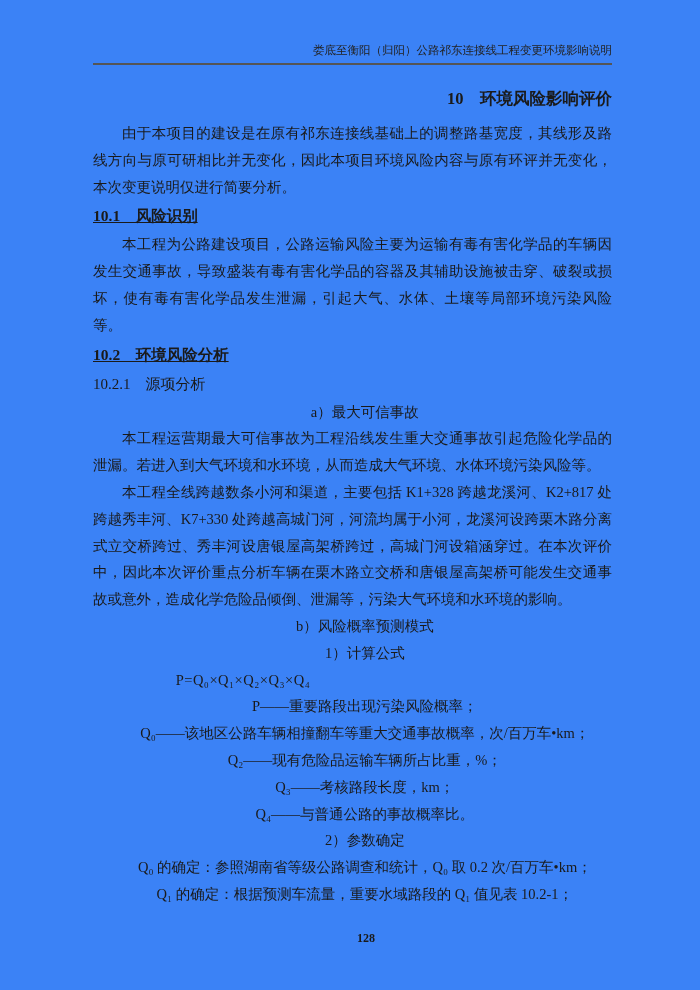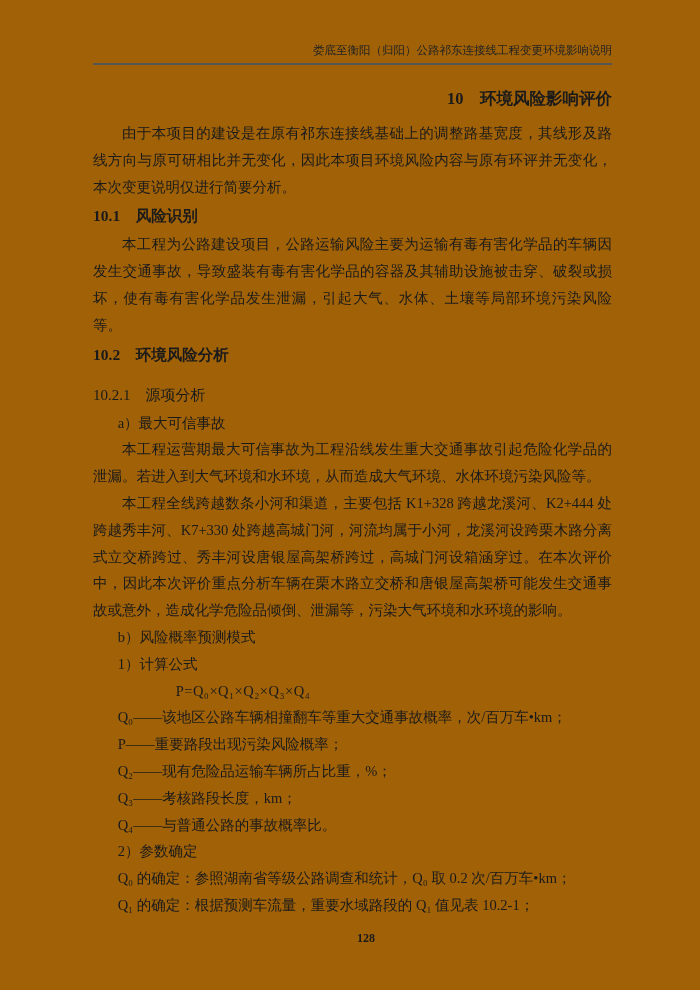--- a/index.html
+++ b/index.html
@@ -4,21 +4,21 @@
 <style>
   html, body {
     margin: 0;
     padding: 0;
     background: #ffffff;
   }
   .page {
     position: relative;
     width: 700px;
     height: 990px;
-    background: #a16207;
+    background: #3b82f6;
     box-sizing: border-box;
     padding: 42px 88px 0 93px;
     font-family: "Liberation Serif", "DejaVu Serif", serif;
     color: #1a1a1a;
     overflow: hidden;
   }
   .running-header {
     text-align: right;
     font-size: 11.5px;
     line-height: 16px;
@@ -41,33 +41,34 @@
     line-height: 28px;
     margin: 20px 0 7px 0;
     text-align: right;
   }
   .blk.h2 {
     font-size: 15.5px;
     font-weight: bold;
     line-height: 27px;
     margin: 2px 0 2px 0;
     text-align: left;
+    text-decoration: underline;
   }
   .blk.h3 {
     font-size: 15px;
     line-height: 27px;
-    margin: 14px 0 1px 0;
+    margin: 3px 0 1px 0;
     text-align: left;
   }
   .blk.para {
     text-indent: 2em;
   }
   .blk.sub {
     text-indent: 1.7em;
-    text-align: left;
+    text-align: center;
   }
   .blk.formula {
     margin-left: 5.7em;
     text-align: left;
     letter-spacing: 0.5px;
   }
   .footer {
     position: absolute;
     bottom: 44px;
     left: 16px;
@@ -88,26 +89,26 @@
 
   <div class="doc-body">
       <div class="blk h1">10　环境风险影响评价</div>
       <div class="blk para">由于本项目的建设是在原有祁东连接线基础上的调整路基宽度，其线形及路线方向与原可研相比并无变化，因此本项目环境风险内容与原有环评并无变化，本次变更说明仅进行简要分析。</div>
       <div class="blk h2">10.1　风险识别</div>
       <div class="blk para">本工程为公路建设项目，公路运输风险主要为运输有毒有害化学品的车辆因发生交通事故，导致盛装有毒有害化学品的容器及其辅助设施被击穿、破裂或损坏，使有毒有害化学品发生泄漏，引起大气、水体、土壤等局部环境污染风险等。</div>
       <div class="blk h2">10.2　环境风险分析</div>
       <div class="blk h3">10.2.1　源项分析</div>
       <div class="blk sub">a）最大可信事故</div>
       <div class="blk para">本工程运营期最大可信事故为工程沿线发生重大交通事故引起危险化学品的泄漏。若进入到大气环境和水环境，从而造成大气环境、水体环境污染风险等。</div>
-      <div class="blk para">本工程全线跨越数条小河和渠道，主要包括 K1+328 跨越龙溪河、K2+444 处跨越秀丰河、K7+330 处跨越高城门河，河流均属于小河，龙溪河设跨栗木路分离式立交桥跨过、秀丰河设唐银屋高架桥跨过，高城门河设箱涵穿过。在本次评价中，因此本次评价重点分析车辆在栗木路立交桥和唐银屋高架桥可能发生交通事故或意外，造成化学危险品倾倒、泄漏等，污染大气环境和水环境的影响。</div>
+      <div class="blk para">本工程全线跨越数条小河和渠道，主要包括 K1+328 跨越龙溪河、K2+817 处跨越秀丰河、K7+330 处跨越高城门河，河流均属于小河，龙溪河设跨栗木路分离式立交桥跨过、秀丰河设唐银屋高架桥跨过，高城门河设箱涵穿过。在本次评价中，因此本次评价重点分析车辆在栗木路立交桥和唐银屋高架桥可能发生交通事故或意外，造成化学危险品倾倒、泄漏等，污染大气环境和水环境的影响。</div>
       <div class="blk sub">b）风险概率预测模式</div>
       <div class="blk sub">1）计算公式</div>
       <div class="blk formula">P=Q₀×Q₁×Q₂×Q₃×Q₄</div>
+      <div class="blk sub">P——重要路段出现污染风险概率；</div>
       <div class="blk sub">Q₀——该地区公路车辆相撞翻车等重大交通事故概率，次/百万车•km；</div>
-      <div class="blk sub">P——重要路段出现污染风险概率；</div>
       <div class="blk sub">Q₂——现有危险品运输车辆所占比重，%；</div>
       <div class="blk sub">Q₃——考核路段长度，km；</div>
       <div class="blk sub">Q₄——与普通公路的事故概率比。</div>
       <div class="blk sub">2）参数确定</div>
       <div class="blk sub">Q₀ 的确定：参照湖南省等级公路调查和统计，Q₀ 取 0.2 次/百万车•km；</div>
       <div class="blk sub">Q₁ 的确定：根据预测车流量，重要水域路段的 Q₁ 值见表 10.2-1；</div>
     </div>
 
   <div class="footer">
     <span>128</span>

